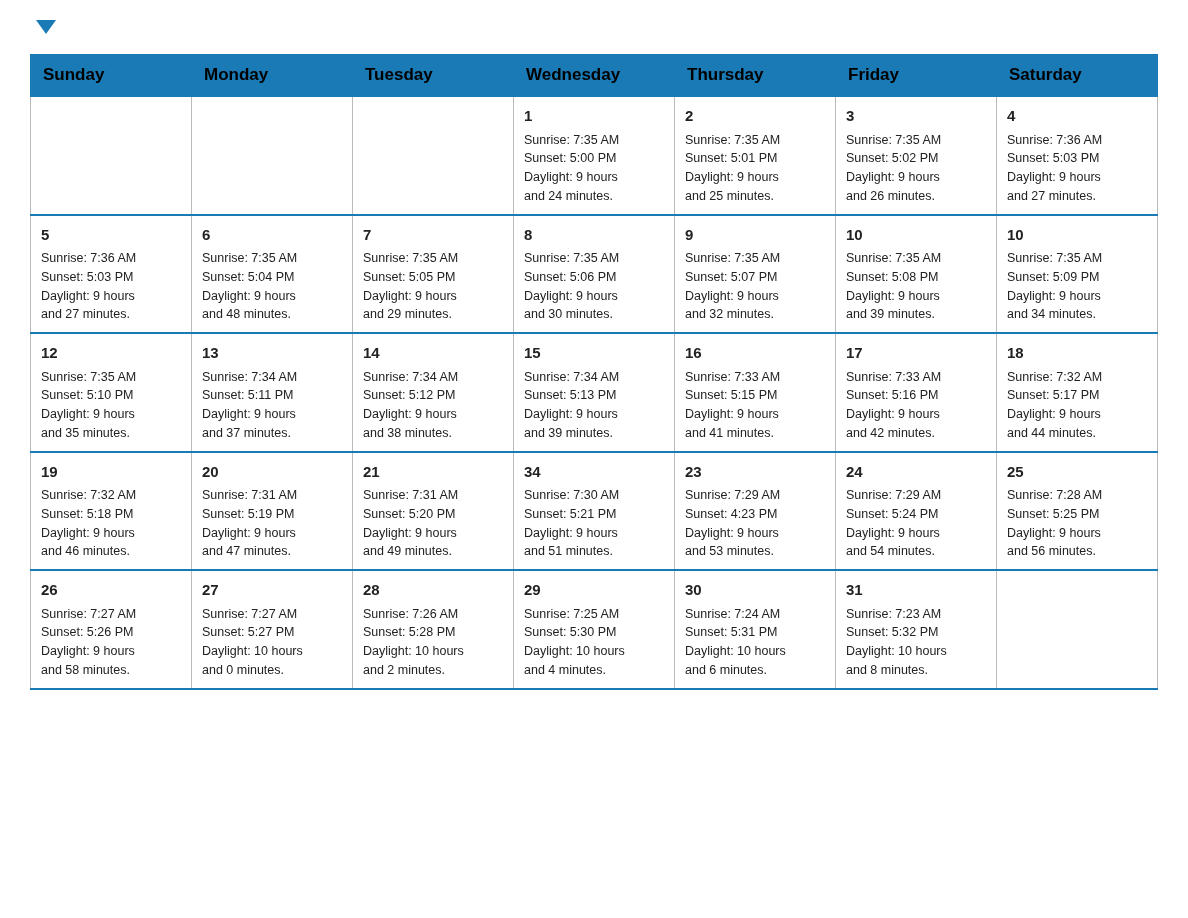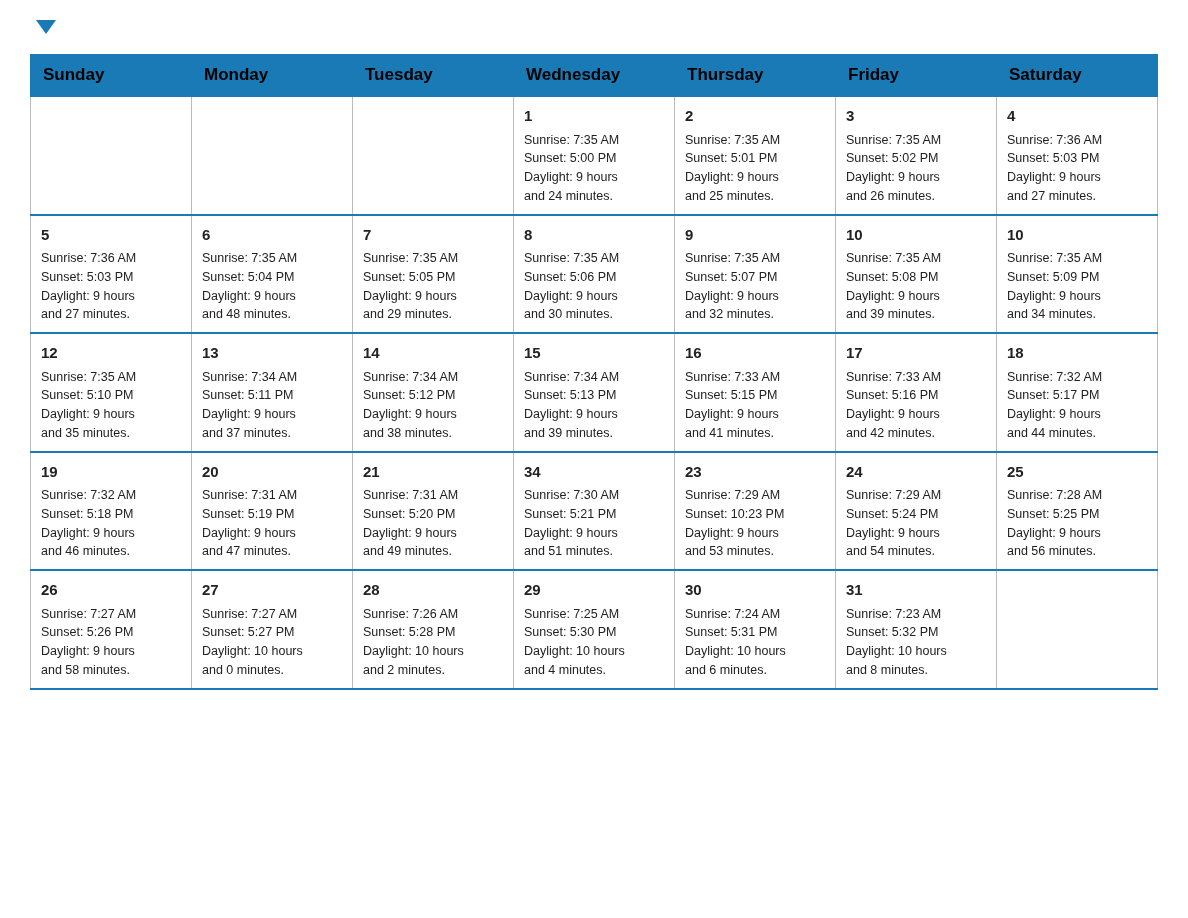--- a/index.html
+++ b/index.html
@@ -282,21 +282,21 @@
         <td>
           <span class="day-number">34</span>
           <div>Sunrise: 7:30 AM</div>
           <div>Sunset: 5:21 PM</div>
           <div>Daylight: 9 hours</div>
           <div>and 51 minutes.</div>
         </td>
         <td>
           <span class="day-number">23</span>
           <div>Sunrise: 7:29 AM</div>
-          <div>Sunset: 10:23 PM</div>
+          <div>Sunset: 4:23 PM</div>
           <div>Daylight: 9 hours</div>
           <div>and 53 minutes.</div>
         </td>
         <td>
           <span class="day-number">24</span>
           <div>Sunrise: 7:29 AM</div>
           <div>Sunset: 5:24 PM</div>
           <div>Daylight: 9 hours</div>
           <div>and 54 minutes.</div>
         </td>

